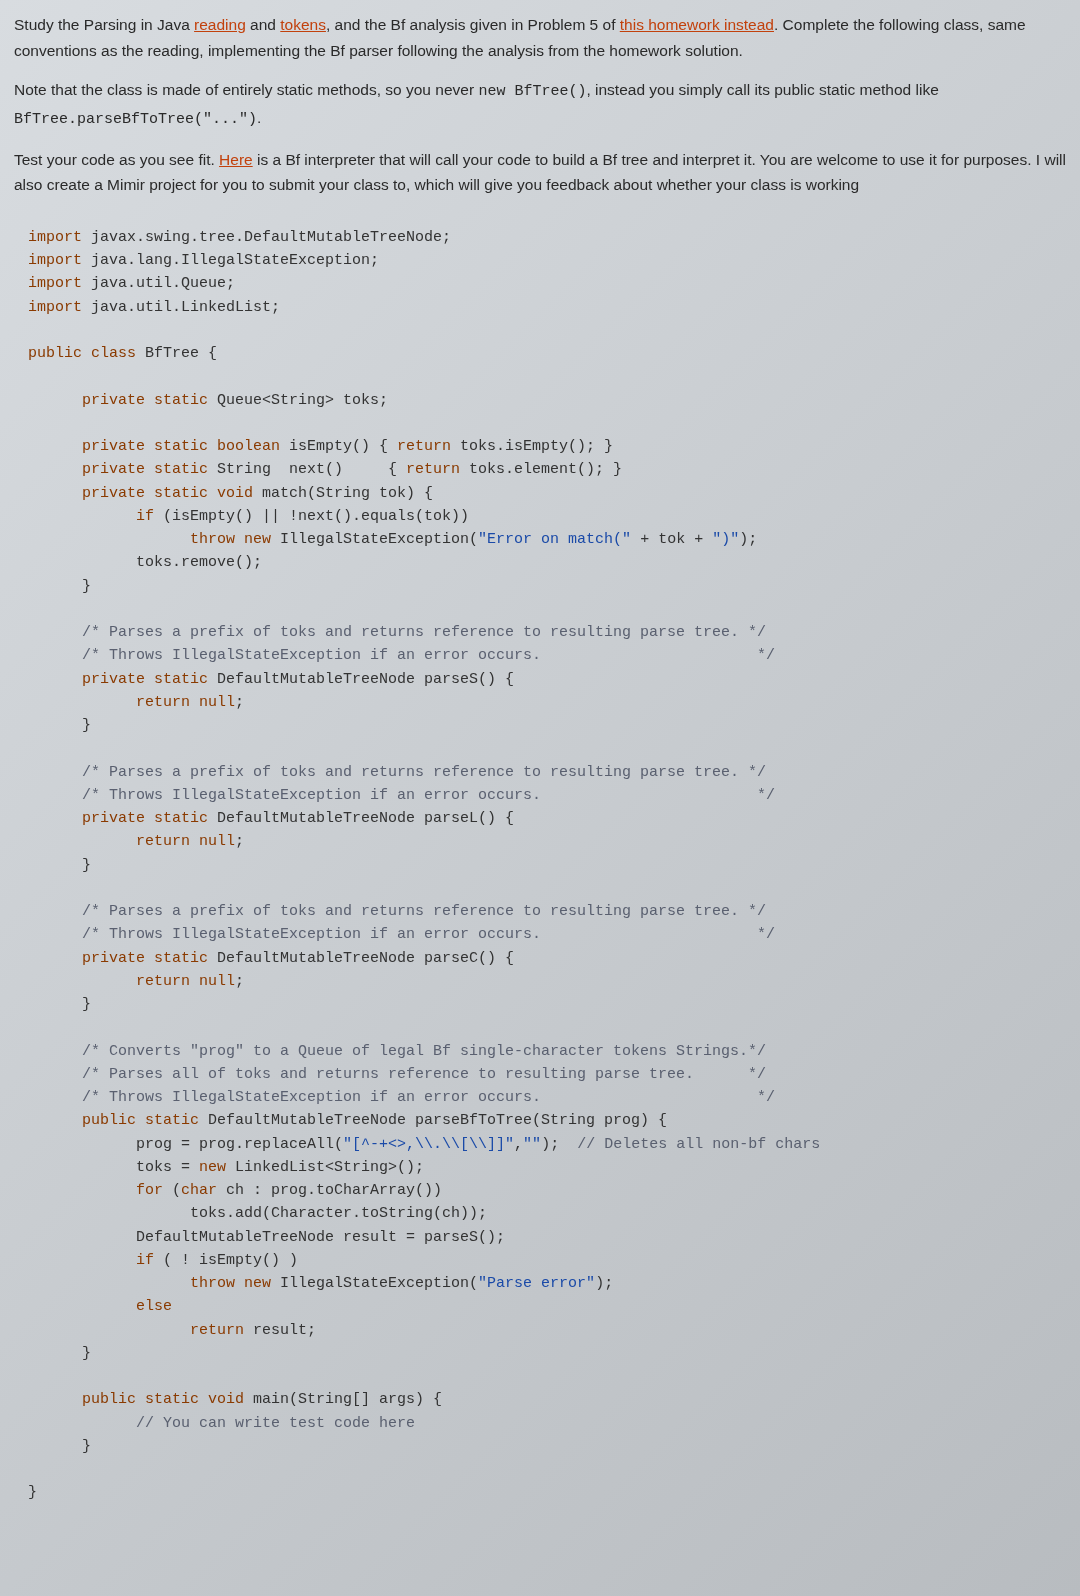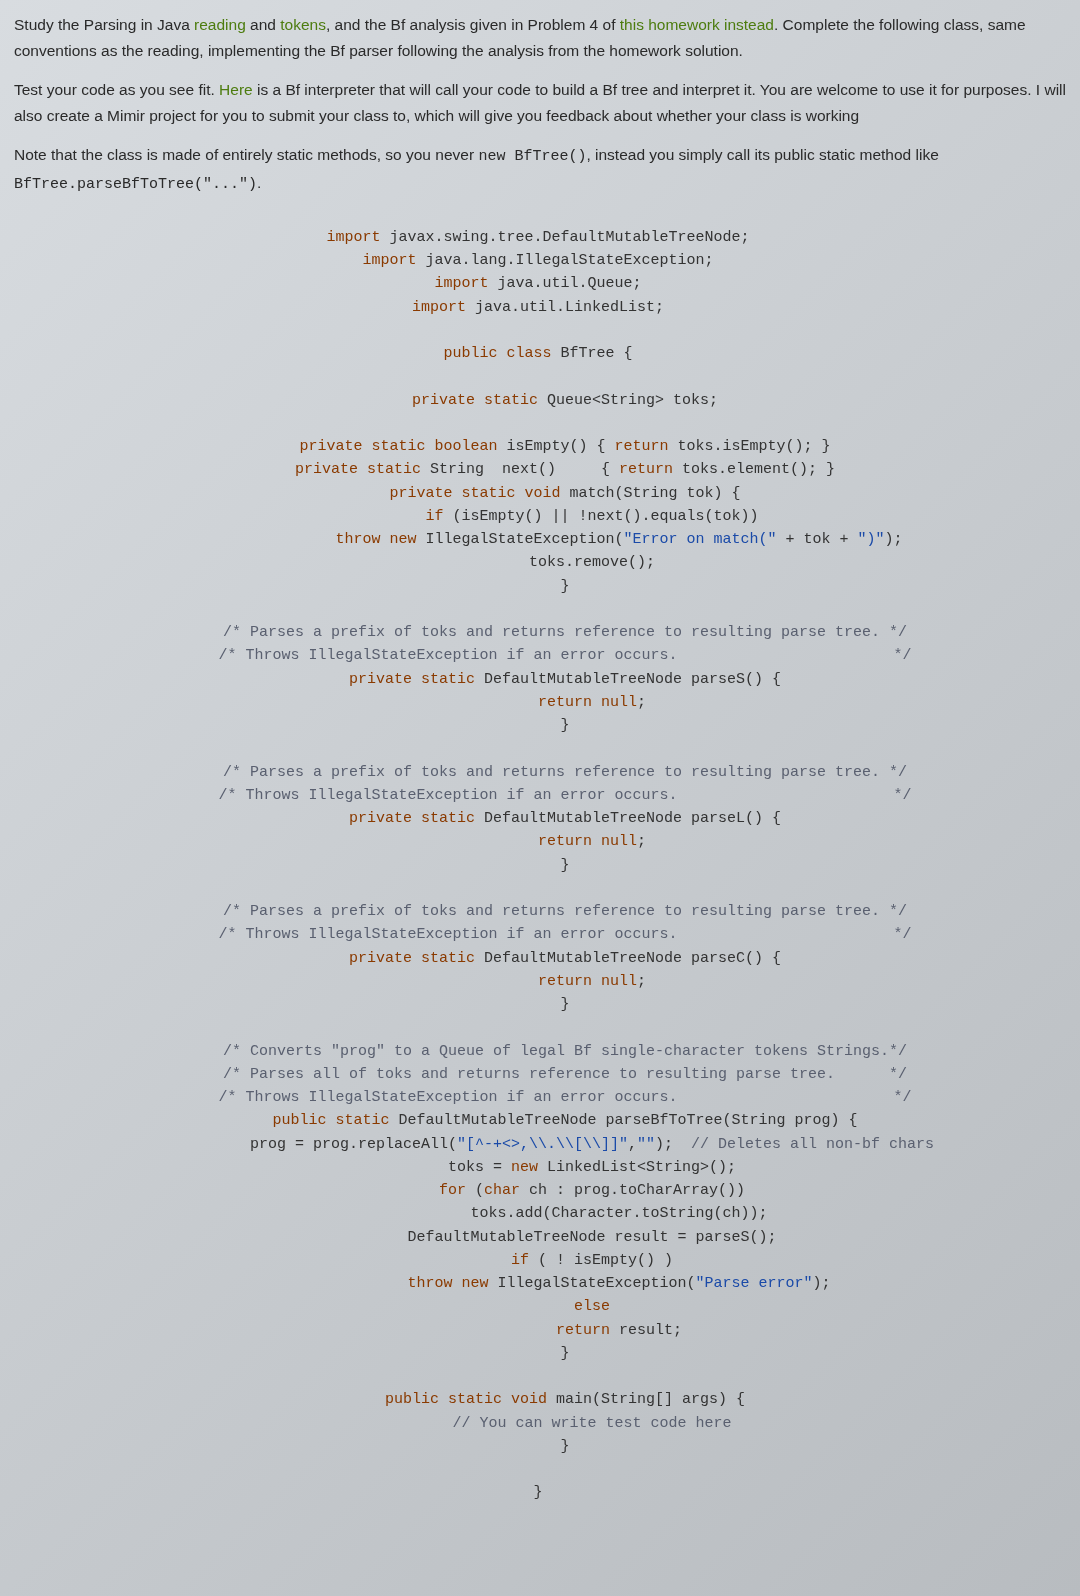--- a/index.html
+++ b/index.html
@@ -13,51 +13,51 @@
   }
   .instructions {
     padding: 8px 14px 4px 14px;
     font-size: 15.5px;
     line-height: 1.65;
   }
   .instructions p {
     margin: 4px 0 14px 0;
   }
   .link {
-    color: #4d7c0f;
+    text-decoration: underline;
+    color: #c2410c;
   }
   .mono-inline {
     font-family: "Courier New", monospace;
     font-size: 15px;
   }
   .code-block {
     font-family: "Courier New", monospace;
     font-size: 15px;
     line-height: 1.55;
     padding: 10px 32px 20px 28px;
     white-space: pre;
     color: #333;
-    text-align: center;
   }
   .kw { color: #8a3a00; }
   .str { color: #1a4aa8; }
   .cmt { color: #5a6070; }
 </style>
 </head>
 <body>
 
 <div class="instructions">
   <p>
-    <span>Study the Parsing in Java </span><span class="link">reading</span><span> and </span><span class="link">tokens</span><span>, and the Bf analysis given in Problem 4 of </span><span class="link">this homework instead</span><span>. Complete the following class, same conventions as the reading, implementing the Bf parser following the analysis from the homework solution.</span>
+    <span>Study the Parsing in Java </span><span class="link">reading</span><span> and </span><span class="link">tokens</span><span>, and the Bf analysis given in Problem 5 of </span><span class="link">this homework instead</span><span>. Complete the following class, same conventions as the reading, implementing the Bf parser following the analysis from the homework solution.</span>
+  </p>
+  <p>
+    <span>Note that the class is made of entirely static methods, so you never </span><span class="mono-inline">new BfTree()</span><span>, instead you simply call its public static method like </span><span class="mono-inline">BfTree.parseBfToTree("...")</span><span>.</span>
   </p>
   <p>
     <span>Test your code as you see fit. </span><span class="link">Here</span><span> is a Bf interpreter that will call your code to build a Bf tree and interpret it. You are welcome to use it for purposes. I will also create a Mimir project for you to submit your class to, which will give you feedback about whether your class is working</span>
-  </p>
-  <p>
-    <span>Note that the class is made of entirely static methods, so you never </span><span class="mono-inline">new BfTree()</span><span>, instead you simply call its public static method like </span><span class="mono-inline">BfTree.parseBfToTree("...")</span><span>.</span>
   </p>
 </div>
 
 <div class="code-block"><span class="kw">import</span><span> javax.swing.tree.DefaultMutableTreeNode;</span>
 <span class="kw">import</span><span> java.lang.IllegalStateException;</span>
 <span class="kw">import</span><span> java.util.Queue;</span>
 <span class="kw">import</span><span> java.util.LinkedList;</span>
 
 <span class="kw">public class </span><span>BfTree</span><span> {</span>
 

